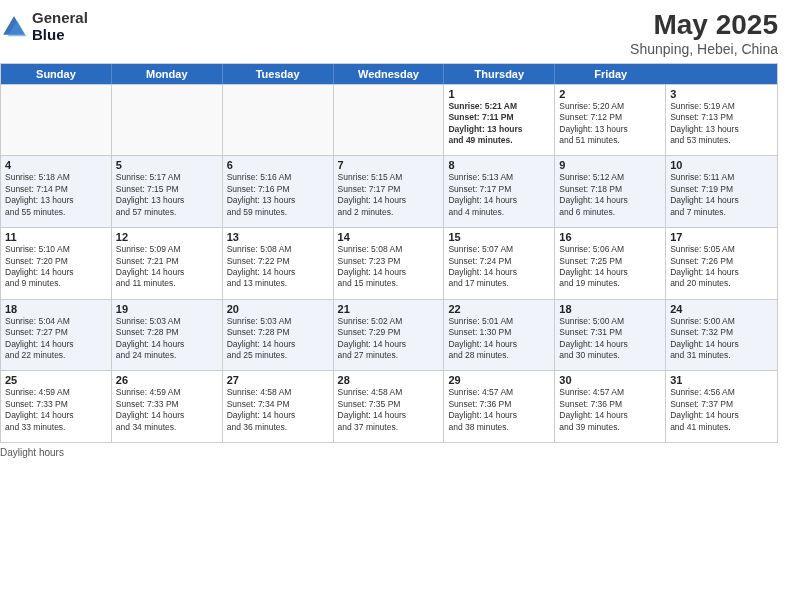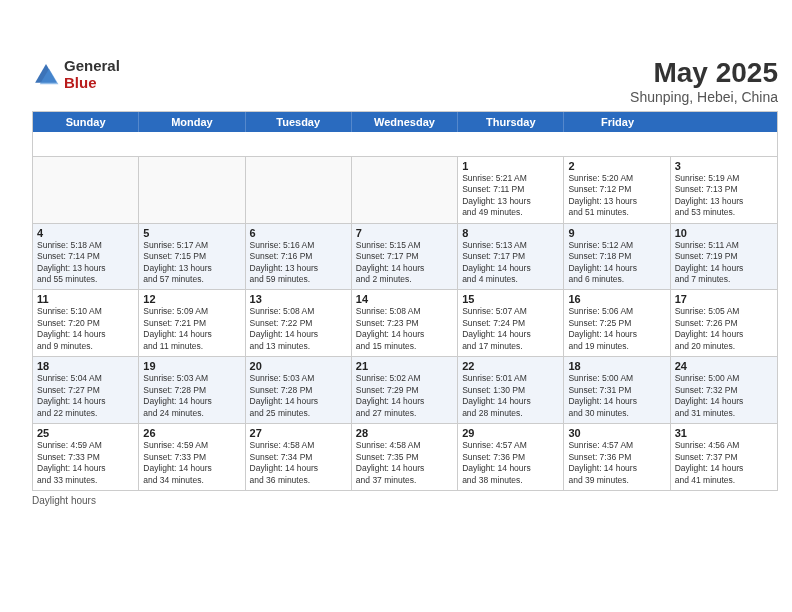--- a/index.html
+++ b/index.html
@@ -6,24 +6,23 @@
     body {
       font-family: Arial, sans-serif;
       background: #fff;
       width: 792px;
       height: 612px;
       overflow: hidden;
     }
     .container {
       width: 792px;
       height: 464px;
-      padding: 10px 14px 6px 32px;
+      padding: 10px 14px 6px 0;
       display: flex;
       flex-direction: column;
-      margin-top: 48px;
     }
     .header {
       display: flex;
       justify-content: space-between;
       align-items: flex-start;
       margin-bottom: 6px;
     }
     .logo {
       display: flex;
       align-items: center;
@@ -35,21 +34,21 @@
       line-height: 1.1;
     }
     .logo-general {
       font-size: 15px;
       font-weight: bold;
       color: #333;
     }
     .logo-blue {
       font-size: 15px;
       font-weight: bold;
-      color: #b91c1c;
+      color: #0f172a;
     }
     .logo-icon {
       width: 28px;
       height: 28px;
     }
     .title-block {
       text-align: right;
     }
     .main-title {
       font-size: 28px;
@@ -59,21 +58,20 @@
     }
     .subtitle {
       font-size: 14px;
       color: #555;
     }
     .calendar {
       flex: 1;
       display: flex;
       flex-direction: column;
       border: 1px solid #ccc;
-      gap: 24px;
     }
     .cal-header {
       display: grid;
       grid-template-columns: repeat(7, 1fr);
       background: #2a6bbf;
     }
     .cal-header-cell {
       color: #fff;
       font-size: 11px;
       font-weight: bold;
@@ -155,21 +153,21 @@
         <div class="cal-header-cell">Friday</div>
       </div>
     <div class="cal-body">
     <div class="cal-row">
           <div class="cal-cell empty"></div>
           <div class="cal-cell empty"></div>
           <div class="cal-cell empty"></div>
           <div class="cal-cell empty"></div>
           <div class="cal-cell">
             <span class="day-number">1</span>
-            <div class="cell-text" style="white-space: pre-line;">Sunrise: 5:21 AM
+            <div class="cell-text" style="white-space: pre-line; font-weight: bold;">Sunrise: 5:21 AM
 Sunset: 7:11 PM
 Daylight: 13 hours
 and 49 minutes.</div>
           </div>
           <div class="cal-cell">
             <span class="day-number">2</span>
             <div class="cell-text" style="white-space: pre-line;">Sunrise: 5:20 AM
 Sunset: 7:12 PM
 Daylight: 13 hours
 and 51 minutes.</div>

